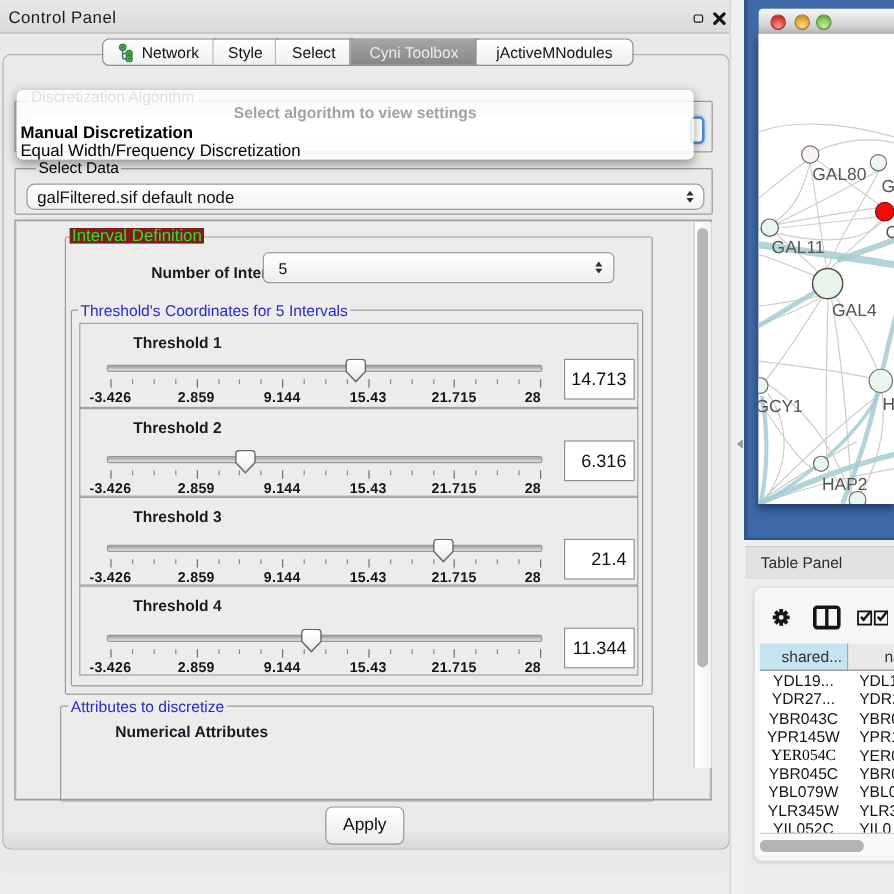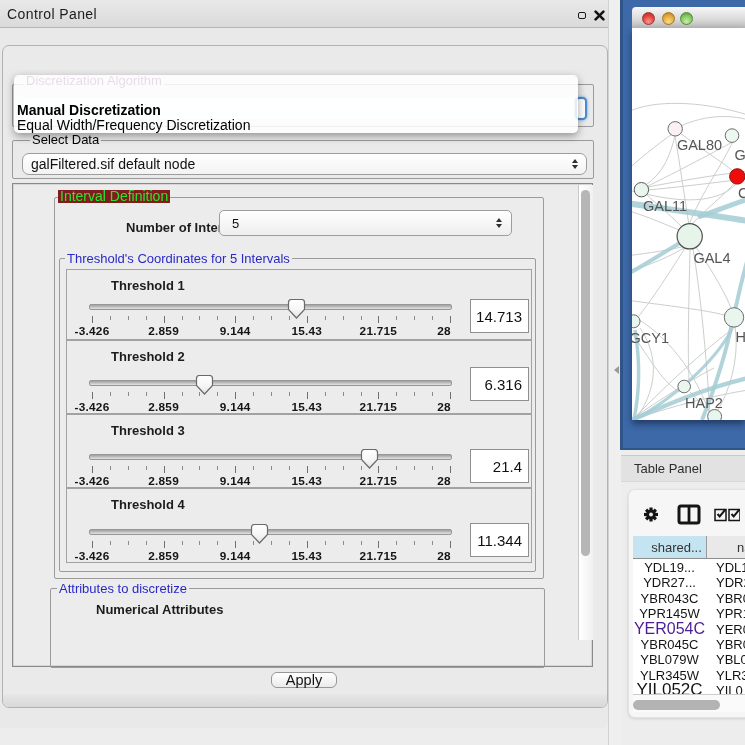--- a/index.html
+++ b/index.html
@@ -50,23 +50,40 @@
   <svg class="abs" style="left:594px;top:10px;" width="11" height="11" viewBox="0 0 11 11">
       <g stroke="#141414" stroke-width="2.6" stroke-linecap="round">
         <line x1="1.6" y1="1.6" x2="9.4" y2="9.4"></line>
         <line x1="9.4" y1="1.6" x2="1.6" y2="9.4"></line>
       </g>
     </svg>
 
   <div class="abs" id="content" style="left:2px;top:45px;width:606px;height:663px;background:#eaeaea;border:1px solid #b2b2b2;border-radius:7px;box-sizing:border-box;"></div>
   <div class="abs" style="left:3px;top:694px;width:604px;height:13px;background:linear-gradient(#e7e7e7,#d8d8d8);border-radius:0 0 7px 7px;"></div>
 
+  <div class="abs" id="toptabs" style="left:85px;top:32px;width:441px;height:21px;">
+    <div class="tab" style="left:0;width:93px;border-radius:6px 0 0 6px;"><svg width="13" height="16" viewBox="0 0 13 16" style="margin-right:6px;">
+          <g stroke="#5d6672" stroke-width="1.2" fill="none">
+            <path d="M 3.2 4 L 3.2 13 M 3.2 8.6 L 8 8.6 M 3.2 13 L 8 13"></path>
+          </g>
+          <circle cx="3.2" cy="3.4" r="2.7" fill="#44a852" stroke="#2c7a38" stroke-width="0.9"></circle>
+          <circle cx="8.6" cy="8.6" r="2.7" fill="#44a852" stroke="#2c7a38" stroke-width="0.9"></circle>
+          <circle cx="8.6" cy="13" r="2.7" fill="#44a852" stroke="#2c7a38" stroke-width="0.9"></circle>
+          <circle cx="3.2" cy="3.4" r="0.9" fill="#2c7a38"></circle>
+          <circle cx="8.6" cy="8.6" r="0.9" fill="#2c7a38"></circle>
+          <circle cx="8.6" cy="13" r="0.9" fill="#2c7a38"></circle>
+        </svg>Network</div>
+    <div class="tab" style="left:92px;width:53px;border-left:1px solid #bbb;">Style</div>
+    <div class="tab" style="left:144px;width:63px;border-left:1px solid #bbb;">Select</div>
+    <div class="tab seltab" style="left:206px;width:106px;">Cyni Toolbox</div>
+    <div class="tab" style="left:311px;width:130px;border-radius:0 6px 6px 0;">jActiveMNodules</div>
+  </div>
 
   <div class="grp" style="left:12px;top:84px;width:580px;height:41px;"></div>
-  <div class="grplab" style="left:24px;top:74px;color:#701a75;">Discretization Algorithm</div>
+  <div class="grplab" style="left:24px;top:74px;color:#0c4a6e;">Discretization Algorithm</div>
   <div class="abs" style="left:22px;top:97px;width:556px;height:23px;background:#f7fafd;border:1px solid #e2ecf5;border-radius:5px;box-sizing:border-box;"></div>
   <div class="abs" style="left:575px;top:97px;width:11.5px;height:23px;background:#fff;border:2.2px solid #4a8ccd;border-radius:4.5px;box-shadow:0 0 2.5px 0.5px #85b2dd;box-sizing:border-box;"></div>
 
   <div class="grp" style="left:12px;top:140px;width:580px;height:37px;"></div>
   <div class="grplab" style="left:30px;top:133px;">Select Data</div>
   <div class="combo" style="left:22px;top:153px;width:563px;height:20px;">
     <div class="ct" style="font-size:14px;">galFiltered.sif default node</div>
     <div class="arrows" style="right:8px;top:0;bottom:0;">
       <div class="aru"></div>
         <div class="ard"></div>
@@ -230,21 +247,21 @@
   <div class="tick" style="left:450.0px;top:541px;height:7px;background:#6f6f6f;"></div>
   <svg class="abs" style="left:249.5px;top:524.0px;" width="19" height="22" viewBox="-9.5 -8 19 22">
       <path d="M -8,2.5 L -8,-4.5 Q -8,-7.5 -5,-7.5 L 5,-7.5 Q 8,-7.5 8,-4.5 L 8,2.5 L 0,11 Z" fill="url(#thgrad)" stroke="#6a6a6a" stroke-width="1.2"></path>
     </svg>
   <div class="vbox" style="left:470px;top:523px;">11.344</div>
 
   <div class="grp" style="left:50px;top:588px;width:493px;height:78px;"></div>
   <div class="grplab" style="left:57px;top:582px;color:#2929c8;background:#ececec;">Attributes to discretize</div>
   <div class="txt b" style="left:56px;top:602px;">Numerical Attributes</div>
 
-  <div class="abs" style="left:271px;top:672px;width:66px;height:16px;background:linear-gradient(#ffffff,#ebebeb);border:1px solid #979797;border-radius:6px;box-sizing:border-box;display:flex;align-items:center;justify-content:center;font-size:14.5px;color:#111;">Apply</div>
+  <div class="abs" style="left:271px;top:672px;width:66px;height:32px;background:linear-gradient(#ffffff,#ebebeb);border:1px solid #979797;border-radius:6px;box-sizing:border-box;display:flex;align-items:center;justify-content:center;font-size:14.5px;color:#111;">Apply</div>
 
 
   <div class="abs" style="left:608px;top:0;width:13px;height:745px;background:#efefef;border-left:1px solid #d2d2d2;"></div>
   <div class="abs" style="left:614px;top:366px;width:0;height:0;border-top:4px solid transparent;border-bottom:4px solid transparent;border-right:5px solid #9a9a9a;"></div>
 
   <div class="abs" style="left:620px;top:0;width:125px;height:450px;background:#3d69a9;border-left:3px solid #2e5488;border-bottom:2px solid #2e5488;box-sizing:border-box;"></div>
 
   <div class="abs" style="left:632px;top:7px;width:113px;height:21px;background:linear-gradient(#f7f7f7 0%,#d9d9d9 60%,#b9b9b9 100%);border-radius:4px 0 0 0;border-bottom:1px solid #858585;"></div>
   <div class="abs" style="left:642px;top:12px;width:11px;height:11px;border-radius:50%;background:radial-gradient(circle at 50% 78%,#f79895 0%,#e5423e 55%,#ab2a27 100%);border:0.5px solid #993733;"></div>
   <div class="abs" style="left:662px;top:12px;width:11px;height:11px;border-radius:50%;background:radial-gradient(circle at 50% 78%,#f7dc8f 0%,#e7a93c 55%,#b37c1e 100%);border:0.5px solid #a17722;"></div>
@@ -356,32 +373,33 @@
         <span style="margin-left:30px;">na</span>
       </div>
     <div class="abs" style="left:0;top:23px;width:73px;height:16px;display:flex;align-items:center;justify-content:center;font-size:13px;color:#141414;">YDL19...</div>
     <div class="abs" style="left:83px;top:23px;width:40px;height:16px;display:flex;align-items:center;font-size:13px;color:#141414;">YDL1</div>
     <div class="abs" style="left:0;top:38px;width:73px;height:16px;display:flex;align-items:center;justify-content:center;font-size:13px;color:#141414;">YDR27...</div>
     <div class="abs" style="left:83px;top:38px;width:40px;height:16px;display:flex;align-items:center;font-size:13px;color:#141414;">YDR2</div>
     <div class="abs" style="left:0;top:54px;width:73px;height:16px;display:flex;align-items:center;justify-content:center;font-size:13px;color:#141414;">YBR043C</div>
     <div class="abs" style="left:83px;top:54px;width:40px;height:16px;display:flex;align-items:center;font-size:13px;color:#141414;">YBR0</div>
     <div class="abs" style="left:0;top:69px;width:73px;height:16px;display:flex;align-items:center;justify-content:center;font-size:13px;color:#141414;">YPR145W</div>
     <div class="abs" style="left:83px;top:69px;width:40px;height:16px;display:flex;align-items:center;font-size:13px;color:#141414;">YPR1</div>
-    <div class="abs" style="left:0;top:85px;width:73px;height:16px;display:flex;align-items:center;justify-content:center;font-size:16px;color:#4c1d95;">YER054C</div>
+    <div class="abs" style="left:0;top:85px;width:73px;height:16px;display:flex;align-items:center;justify-content:center;font-size:13px;color:#000000;font-family:Liberation Serif, serif;">YER054C</div>
     <div class="abs" style="left:83px;top:85px;width:40px;height:16px;display:flex;align-items:center;font-size:13px;color:#141414;">YER0</div>
     <div class="abs" style="left:0;top:100px;width:73px;height:16px;display:flex;align-items:center;justify-content:center;font-size:13px;color:#141414;">YBR045C</div>
     <div class="abs" style="left:83px;top:100px;width:40px;height:16px;display:flex;align-items:center;font-size:13px;color:#141414;">YBR0</div>
     <div class="abs" style="left:0;top:115px;width:73px;height:16px;display:flex;align-items:center;justify-content:center;font-size:13px;color:#141414;">YBL079W</div>
     <div class="abs" style="left:83px;top:115px;width:40px;height:16px;display:flex;align-items:center;font-size:13px;color:#141414;">YBL0</div>
     <div class="abs" style="left:0;top:131px;width:73px;height:16px;display:flex;align-items:center;justify-content:center;font-size:13px;color:#141414;">YLR345W</div>
     <div class="abs" style="left:83px;top:131px;width:40px;height:16px;display:flex;align-items:center;font-size:13px;color:#141414;">YLR3</div>
-    <div class="abs" style="left:0;top:146px;width:73px;height:16px;display:flex;align-items:center;justify-content:center;font-size:17px;color:#141414;">YIL052C</div>
+    <div class="abs" style="left:0;top:146px;width:73px;height:16px;display:flex;align-items:center;justify-content:center;font-size:13px;color:#141414;">YIL052C</div>
     <div class="abs" style="left:83px;top:146px;width:40px;height:16px;display:flex;align-items:center;font-size:13px;color:#141414;">YIL0</div>
 
     <div class="abs" style="left:0;top:158px;width:112px;height:18px;background:#fafafa;border-top:1px solid #ccc;"></div>
     <div class="abs" style="left:0;top:164px;width:87px;height:10px;background:#b3b3b3;border-radius:5px;"></div>
   </div>
 
   <div class="abs" id="popup" style="left:14px;top:75px;width:564px;height:58px;background:rgba(255,255,255,0.84);border-radius:5px;box-shadow:0 3px 9px rgba(0,0,0,0.38);">
+    <div class="abs" style="left:0;top:11px;width:100%;text-align:center;font-size:13px;font-weight:bold;color:#a2a2a2;">Select algorithm to view settings</div>
     <div class="abs" style="left:3px;top:27px;font-size:14px;font-weight:bold;color:#000;">Manual Discretization</div>
     <div class="abs" style="left:3px;top:41.5px;font-size:14px;color:#000;">Equal Width/Frequency Discretization</div>
   </div>
 </div>
 
 </body></html>

